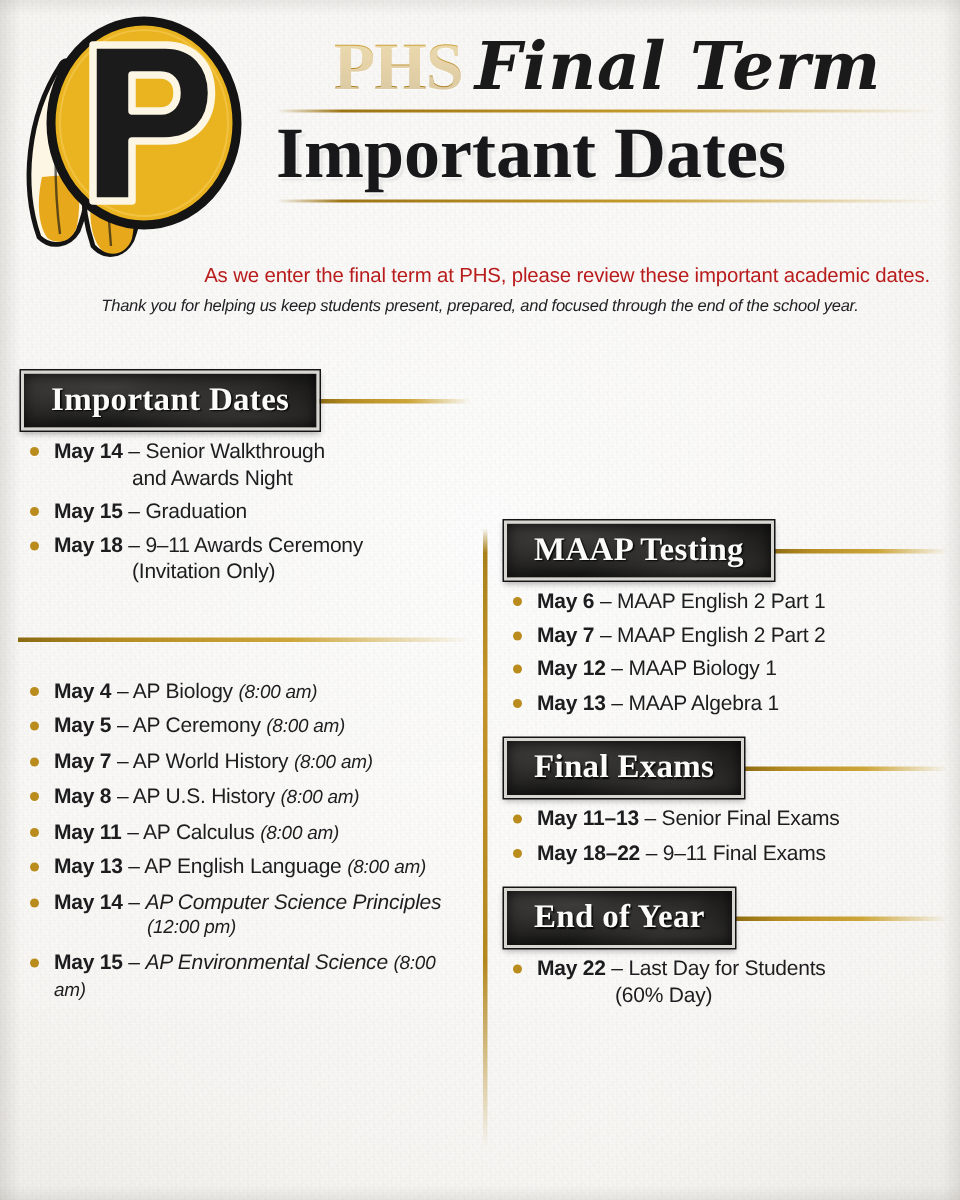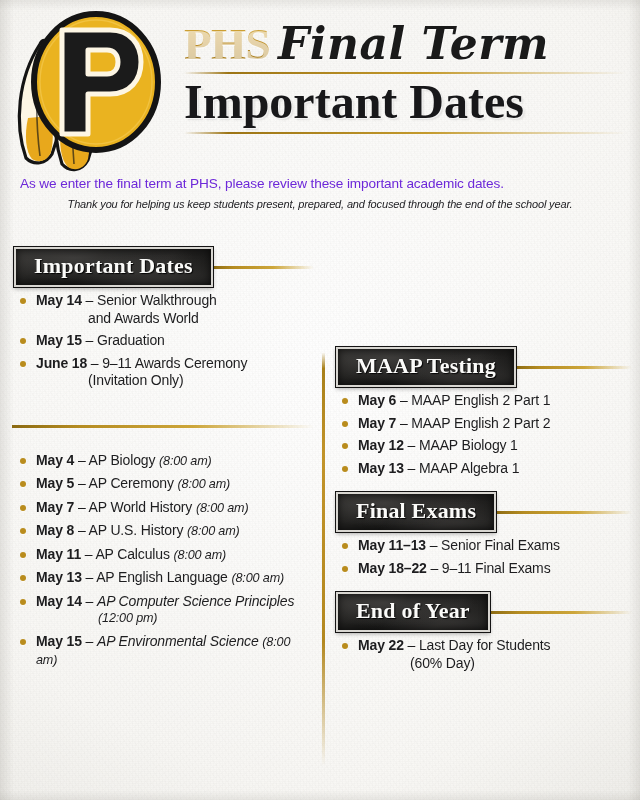--- a/index.html
+++ b/index.html
@@ -51,21 +51,21 @@
   .header { position: absolute; left: 0; top: 0; width: 640px; height: 232px; }
 
   .logo-wrap { position: absolute; left: 8px; top: 6px; width: 160px; height: 170px; }
 
   .title-block { position: absolute; left: 178px; top: 18px; width: 448px; }
   .title-line1 {
     font-family: "Liberation Serif", serif;
     font-size: 45px;
     line-height: 52px;
     white-space: nowrap;
-    text-align: left;
+    text-align: center;
     padding-left: 6px;
   }
   .t-phs {
     font-weight: bold;
     letter-spacing: -.5px;
     background: linear-gradient(180deg,#d8ae3e 0%, #c0912a 45%, #9a7010 100%);
     -webkit-background-clip: text;
     background-clip: text;
     color: transparent;
     text-shadow: 0 1px 0 rgba(255,255,255,.6);
@@ -92,23 +92,23 @@
     line-height: 56px;
     color: #18181a;
     padding-left: 6px;
     white-space: nowrap;
     text-shadow: 1px 1px 1px rgba(255,255,255,.7), 2px 2px 2px rgba(0,0,0,.10);
   }
 
   .sub1 {
     position: absolute;
     left: 20px; top: 176px; width: 600px;
-    text-align: left;
+    text-align: right;
     font-size: 13.6px;
-    color: #6d28d9;
+    color: #b91c1c;
     letter-spacing: -.1px;
   }
   .sub2 {
     position: absolute;
     left: 20px; top: 198px; width: 600px;
     text-align: center;
     font-style: italic;
     font-size: 11px;
     color: #222226;
     letter-spacing: -.15px;
@@ -237,23 +237,23 @@
 
   <div class="divider"></div>
 
   <div class="col col-left" id="col-left">
       <div class="section" style="margin-bottom: 18px;">
         <div class="banner-row">
           <div class="banner"><span class="banner-text">Important Dates</span></div>
           <div class="banner-tail"></div>
         </div>
         <ul class="items">
-          <li><span class="d">May 14</span> <span class="dash">–</span> <span class="">Senior Walkthrough</span><span class="cont">and Awards World</span></li>
+          <li><span class="d">May 14</span> <span class="dash">–</span> <span class="">Senior Walkthrough</span><span class="cont">and Awards Night</span></li>
           <li><span class="d">May 15</span> <span class="dash">–</span> <span class="">Graduation</span></li>
-          <li><span class="d">June 18</span> <span class="dash">–</span> <span class="">9–11 Awards Ceremony</span><span class="cont">(Invitation Only)</span></li>
+          <li><span class="d">May 18</span> <span class="dash">–</span> <span class="">9–11 Awards Ceremony</span><span class="cont">(Invitation Only)</span></li>
         </ul>
       </div>
       <div class="section">
         <div class="banner-row">
           <div class="banner-tail"></div>
         </div>
         <ul class="items tight">
           <li><span class="d">May 4</span> <span class="dash">–</span> <span class="">AP Biology</span> <span class="time">(8:00 am)</span></li>
           <li><span class="d">May 5</span> <span class="dash">–</span> <span class="">AP Ceremony</span> <span class="time">(8:00 am)</span></li>
           <li><span class="d">May 7</span> <span class="dash">–</span> <span class="">AP World History</span> <span class="time">(8:00 am)</span></li>

